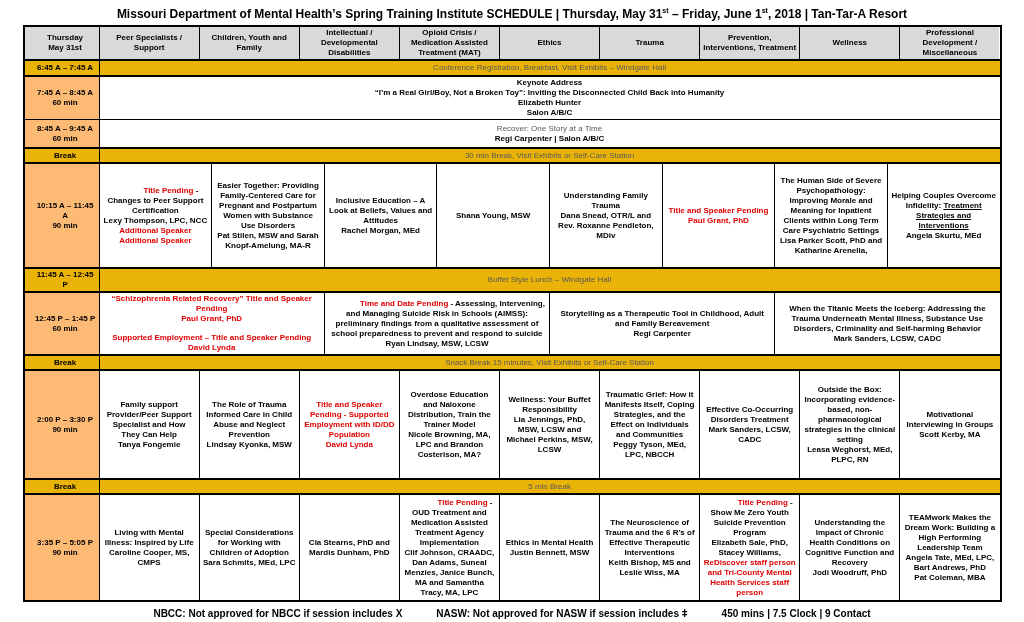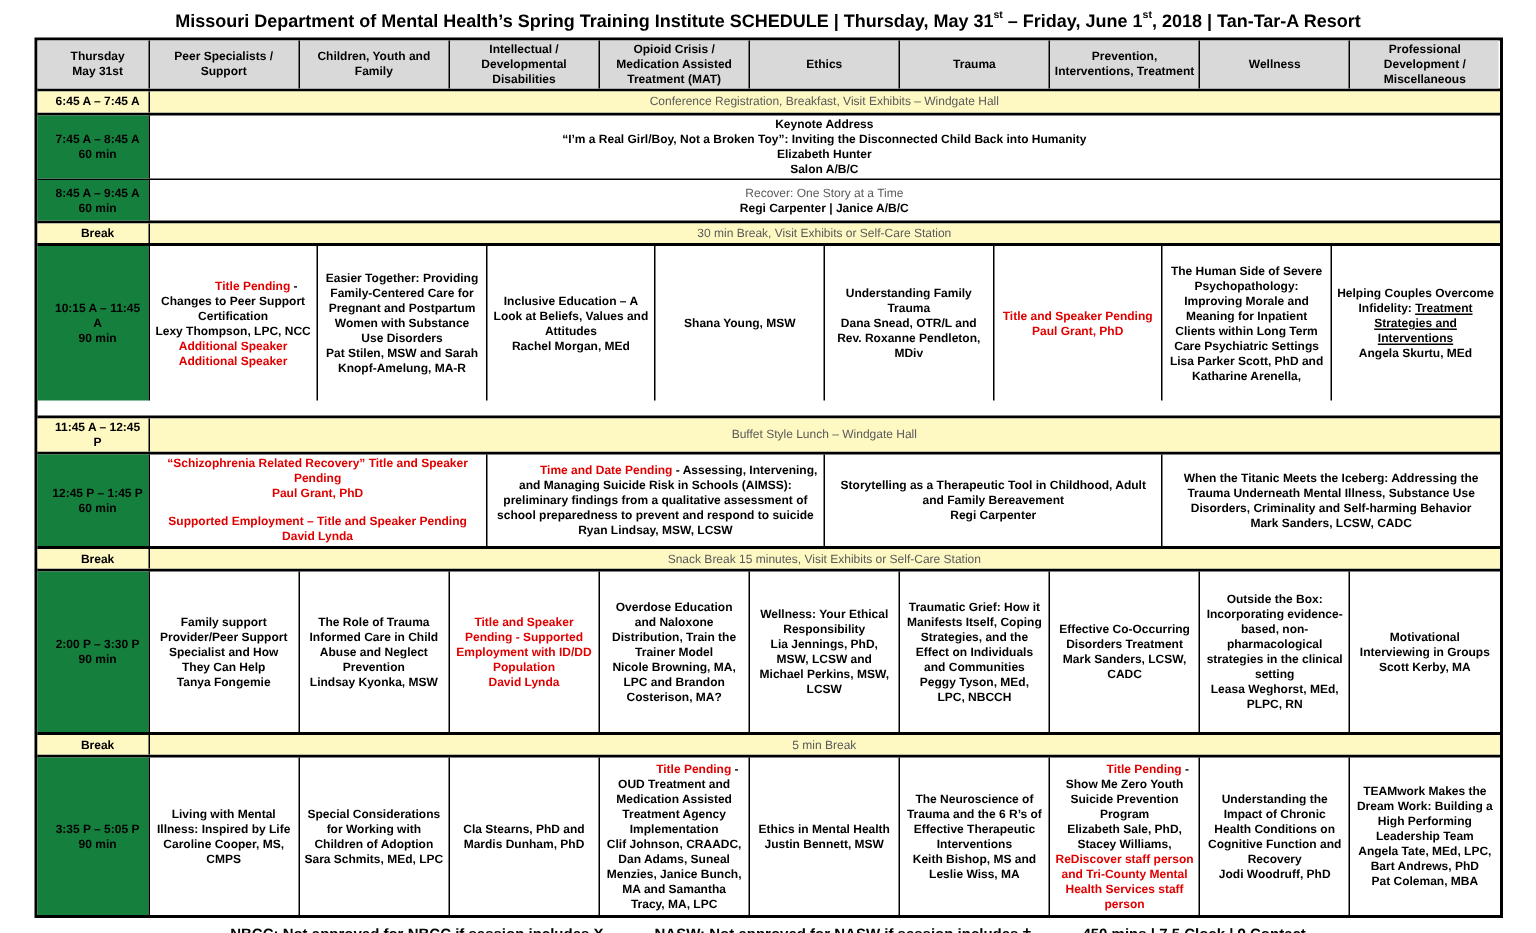--- a/index.html
+++ b/index.html
@@ -6,39 +6,39 @@
   body{width:1024px;height:622px;font-family:"Liberation Sans",sans-serif;color:#000;}
   .page{width:1024px;height:622px;box-sizing:border-box;padding-top:8px;}
   .title{ text-align:center;font-weight:bold;font-size:12px;line-height:1.1;margin-bottom:4px;}
   .sup{font-size:7px;vertical-align:top;position:relative;top:-1px;}
   .table{width:979px;margin:0 auto;border:2px solid #000;box-sizing:border-box;}
   .row{display:flex;align-items:stretch;border-top:1px solid #000;}
   .row:first-child{border-top:none;}
   .bt2{border-top-width:2px;}
   .cell{border-left:1px solid #000;box-sizing:border-box;display:flex;flex-direction:column;justify-content:center;text-align:center;padding:1px 3px;font-size:8px;line-height:1.25;font-weight:bold;}
   .cell:first-child{border-left:none;padding-left:10px;}
-  .timecol{width:7.6%;flex:0 0 auto;background:#15803d;}
+  .timecol{width:7.6%;flex:0 0 auto;background:#fdba74;}
   .col{flex:1 1 0;}
   .q{flex:1 1 0;}
   .wide{flex:1 1 0;}
   .hcell{background:#D9D9D9;}
-  .band .cell{background:#fef9c3;}
+  .band .cell{background:#eab308;}
   .muted{color:#595959;font-weight:normal;}
   .red{color:#E00000;margin-left:31px;}
   .allred .blk{color:#E00000;}
   .u{text-decoration:underline;}
   .blk{margin:0;}
   .sp{height:9px;}
   .h-hdr{min-height:31px;}
   .h-reg{min-height:14px;}
   .h-key{min-height:41px;}
   .h-rec{min-height:27px;}
   .h-brk{min-height:13px;}
   .h-1015{min-height:103px;}
-  .h-lun{min-height:13px;margin-top:10px;}
+  .h-lun{min-height:13px;}
   .h-1245{min-height:53px;}
   .h-1400{min-height:107px;}
   .h-1535{min-height:105px;}
   .footer{display:flex;justify-content:center;gap:34px;font-weight:bold;font-size:10px;margin-top:6px;}
 </style>
 </head>
 <body>
 
 <div class="page">
 
@@ -102,21 +102,21 @@
       </div>
     </div>
 
     <div class="row h-rec">
       <div class="cell timecol">
         <div>8:45 A – 9:45 A</div>
         <div>60 min</div>
       </div>
       <div class="cell wide">
         <div class="blk muted">Recover: One Story at a Time</div>
-        <div class="blk">Regi Carpenter | Janice A/B/C</div>
+        <div class="blk">Regi Carpenter | Salon A/B/C</div>
       </div>
     </div>
 
     <div class="row band bt2 h-brk">
       <div class="cell timecol">
           <span>Break</span>
         </div>
       <div class="cell wide">
           <span class="muted">30 min Break, Visit Exhibits or Self-Care Station</span>
         </div>
@@ -221,21 +221,21 @@
       </div>
       <div class="cell col allred">
         <div class="blk">Title and Speaker Pending - Supported Employment with ID/DD Population</div>
         <div class="blk">David Lynda</div>
       </div>
       <div class="cell col">
         <div class="blk">Overdose Education and Naloxone Distribution, Train the Trainer Model</div>
         <div class="blk">Nicole Browning, MA, LPC and Brandon Costerison, MA?</div>
       </div>
       <div class="cell col">
-        <div class="blk">Wellness: Your Ethical Responsibility</div>
+        <div class="blk">Wellness: Your Buffet Responsibility</div>
         <div class="blk">Lia Jennings, PhD, MSW, LCSW and Michael Perkins, MSW, LCSW</div>
       </div>
       <div class="cell col">
         <div class="blk">Traumatic Grief: How it Manifests Itself, Coping Strategies, and the Effect on Individuals and Communities</div>
         <div class="blk">Peggy Tyson, MEd, LPC, NBCCH</div>
       </div>
       <div class="cell col">
         <div class="blk">Effective Co-Occurring Disorders Treatment</div>
         <div class="blk">Mark Sanders, LCSW, CADC</div>
       </div>

